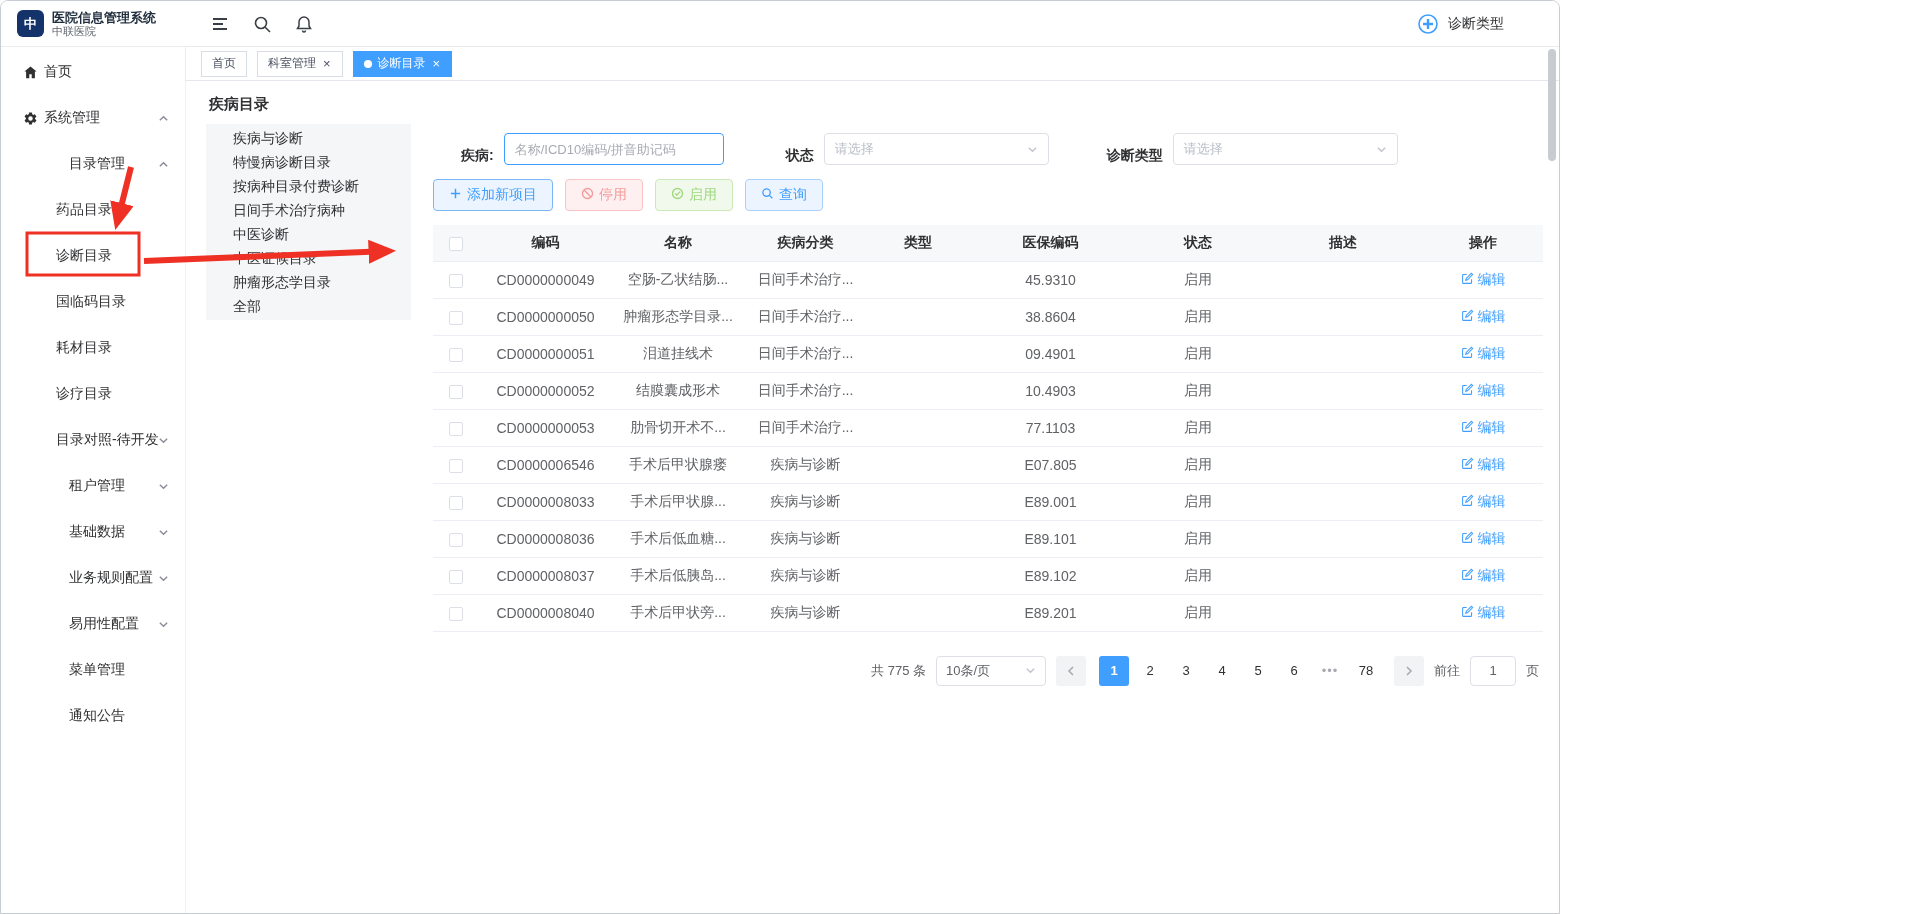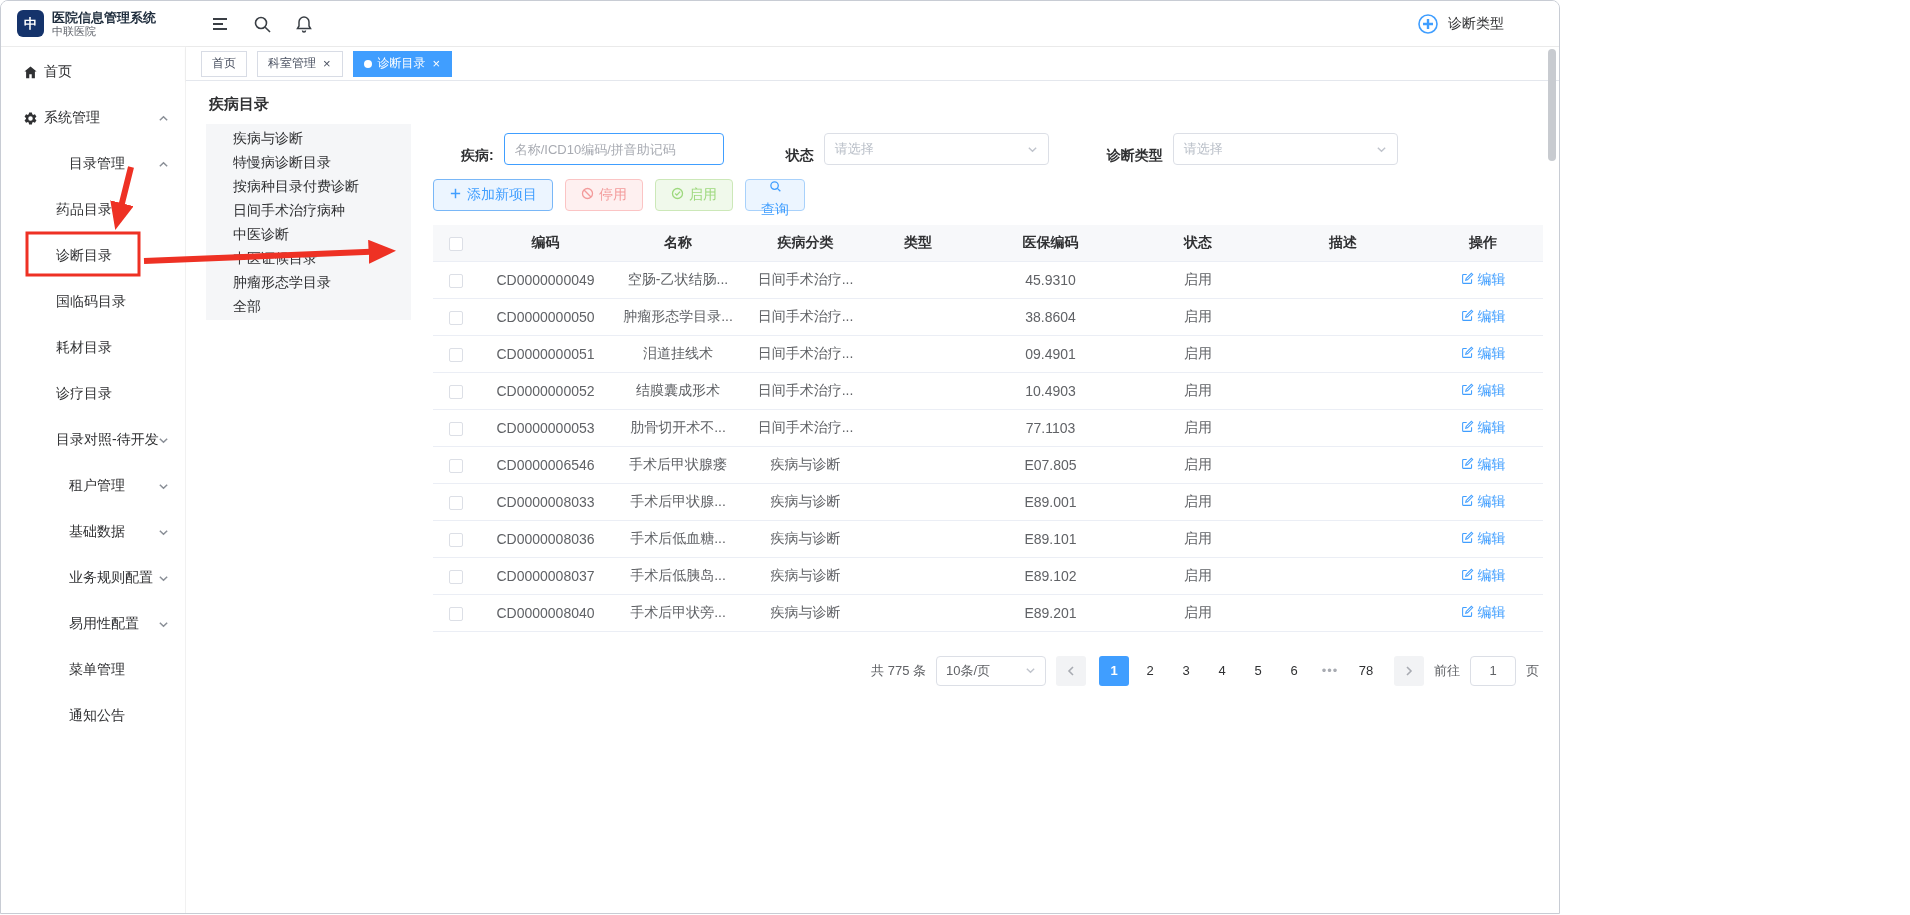--- a/index.html
+++ b/index.html
@@ -67,21 +67,21 @@
   .sel-arrow { width:11px; height:11px; color:#c0c4cc; }
   .sel-arrow svg { width:11px; height:11px; display:block; }
 
   .actions { display:flex; gap:12px; margin-top:14px; }
   .btn { height:32px; border-radius:4px; font-size:14px; padding:0 15px; display:inline-flex; align-items:center;
          gap:5px; cursor:pointer; font-family:inherit; }
   .btn svg { width:13px; height:13px; }
   .btn-add    { background:#ecf5ff; border:1px solid #79b7f7; color:#409eff; }
   .btn-stop   { background:#fef0f0; border:1px solid #fbc4c4; color:#f39b9b; cursor:not-allowed; }
   .btn-start  { background:#f0f9eb; border:1px solid #cce8b8; color:#9ed97e; cursor:not-allowed; }
-  .btn-query  { background:#ecf5ff; border:1px solid #a8d1fb; color:#409eff;flex-direction:column; }
+  .btn-query  { background:#ecf5ff; border:1px solid #a8d1fb; color:#409eff; }
 
   
   .grid { width:100%; border-collapse:collapse; table-layout:fixed; margin-top:14px; font-size:14px; }
   .grid th { background:#f7f8fa; color:#303133; font-weight:bold; height:36px; border-bottom:1px solid #ebeef5;
              padding:0 4px; text-align:center; white-space:nowrap; overflow:hidden; }
   .grid td { height:37px; color:#606266; border-bottom:1px solid #ebeef5; padding:0 4px; text-align:center;
              white-space:nowrap; overflow:hidden; text-overflow:ellipsis; }
   .grid col.c-cb{width:45px;} .grid col.c-code{width:135px;} .grid col.c-name{width:130px;}
   .grid col.c-cat{width:125px;} .grid col.c-type{width:100px;} .grid col.c-ins{width:165px;}
   .grid col.c-status{width:130px;} .grid col.c-desc{width:160px;} .grid col.c-op{width:120px;}

